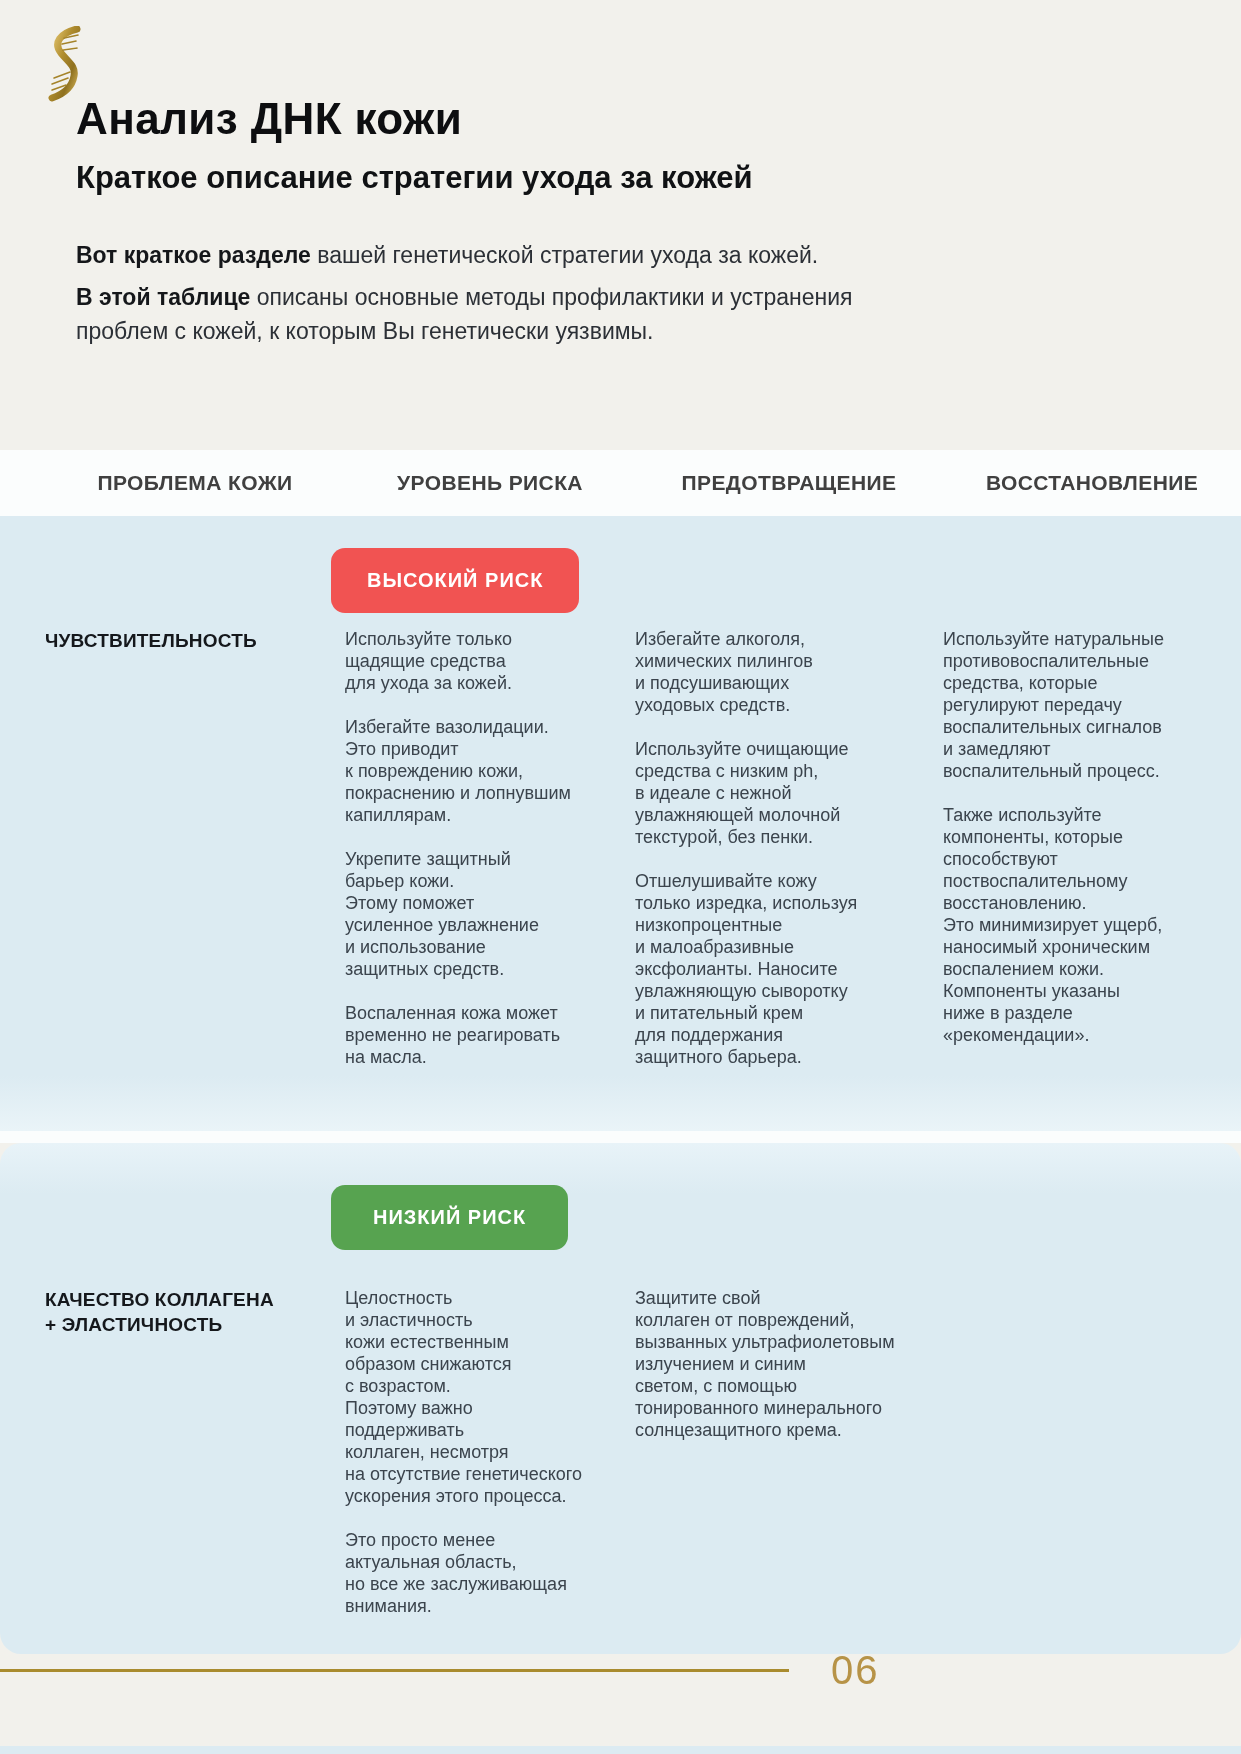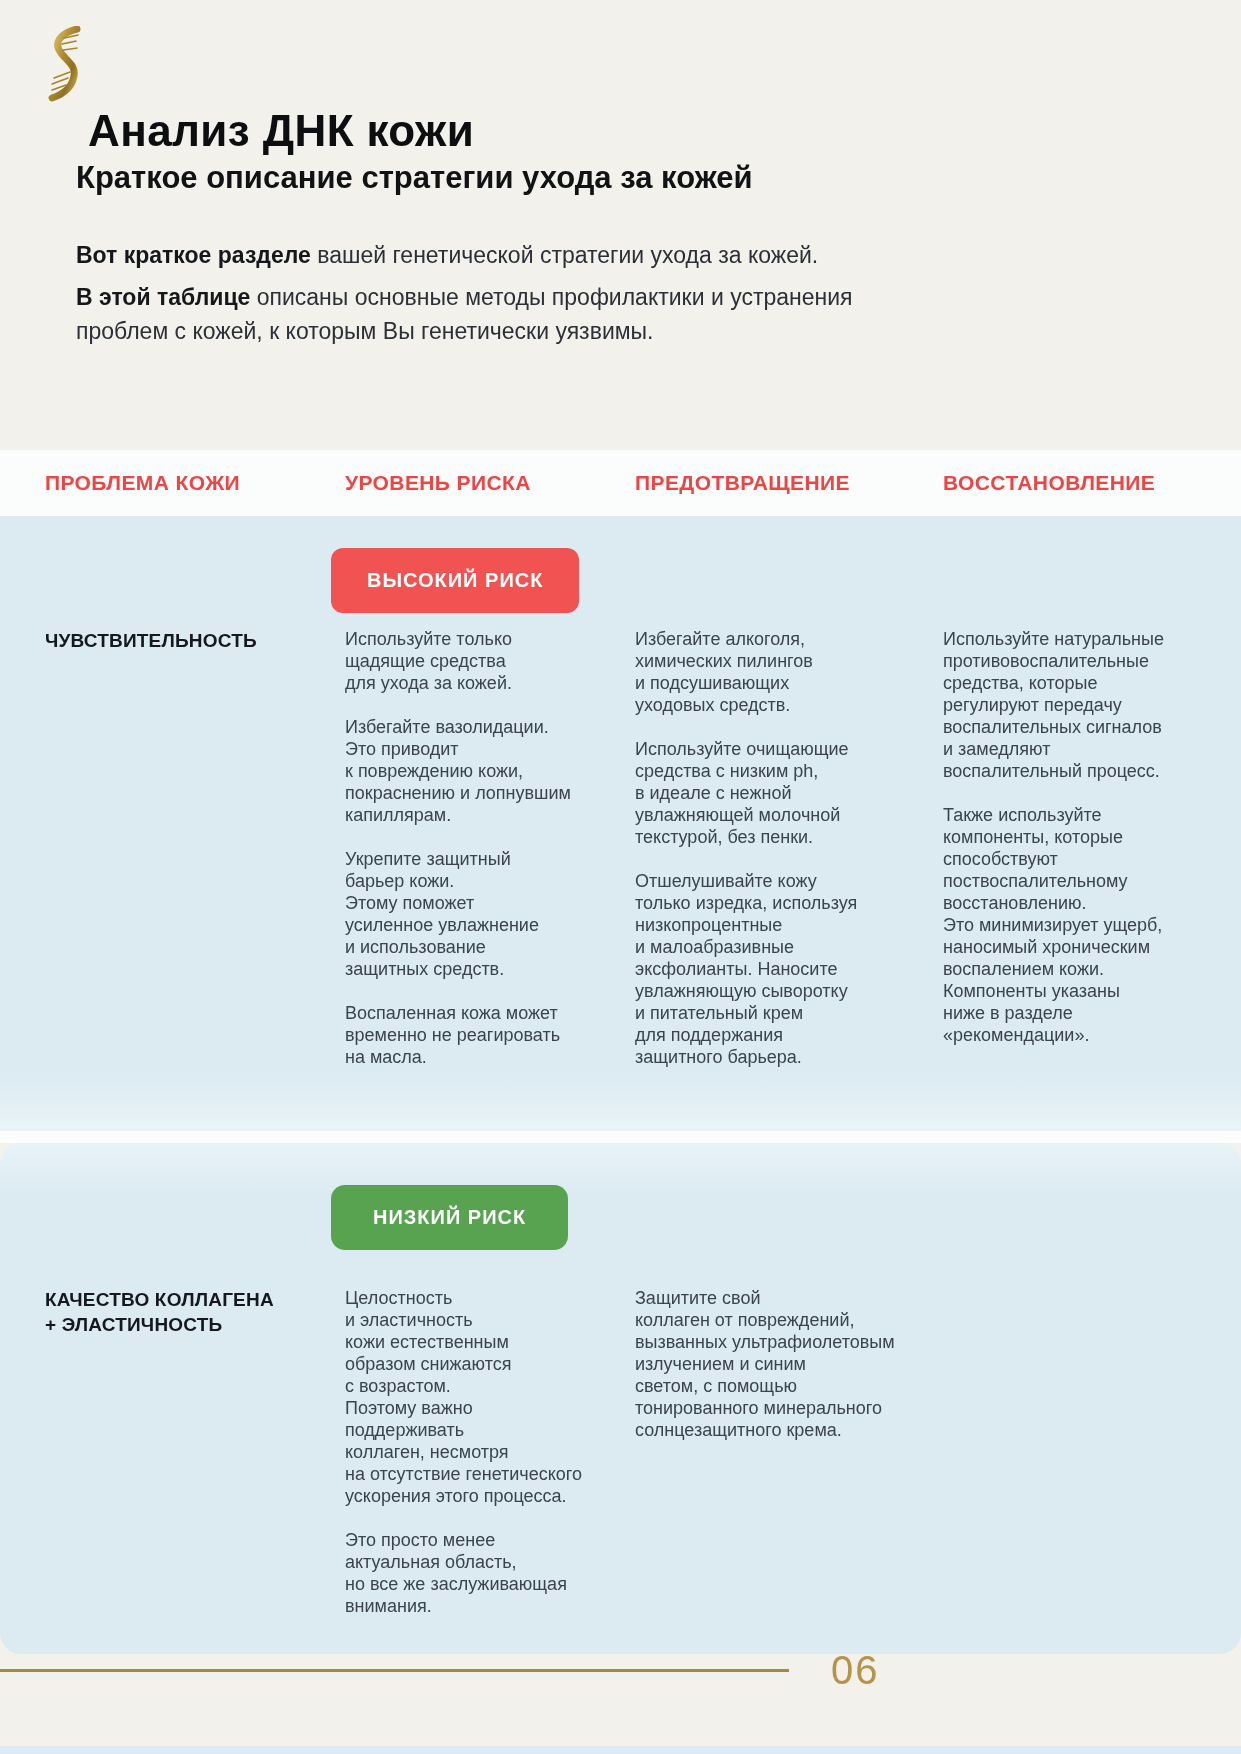--- a/index.html
+++ b/index.html
@@ -3,48 +3,48 @@
 <meta charset="utf-8">
 <style>
   html,body { margin:0; padding:0; background:#e9e8e2; }
   .page {
     position:relative; width:1241px; height:1754px; margin:0 auto;
     background:#f2f1ec; overflow:hidden;
     font-family:"Liberation Sans","DejaVu Sans",sans-serif;
   }
   
   .logo { position:absolute; left:40px; top:26px; width:54px; height:76px; }
-  .title { position:absolute; left:76px; top:94px; margin:12px;
+  .title { position:absolute; left:76px; top:94px; margin:0;
     font-size:44px; font-weight:800; color:#0d0e10; letter-spacing:0.4px; }
   .subtitle { position:absolute; left:76px; top:160px; margin:0;
     font-size:31px; font-weight:700; color:#101214; }
   .intro { position:absolute; left:76px; margin:0;
     font-size:23px; line-height:34px; color:#2c3036; white-space:pre-line; }
   .intro .lead { font-weight:700; color:#15171a; }
   .intro-1 { top:238px; }
   .intro-2 { top:280px; }
   
   .head-band {
     position:absolute; top:450px; left:0; width:100%; height:66px;
     background:#fbfdfd; display:grid; grid-template-columns:300px 290px 308px auto;
     padding-left:45px; box-sizing:border-box; align-items:center;
   }
-  .head-cell { font-size:21px; font-weight:800; color:#ef4444; letter-spacing:0.4px; }
+  .head-cell { font-size:21px; font-weight:800; color:#404040; letter-spacing:0.4px;text-align:center; }
   
   .section { position:absolute; left:0; width:100%; box-sizing:border-box; }
   .section-high { top:516px; height:615px; padding-top:32px;
     background:linear-gradient(180deg,#dcebf2 0%,#dcebf2 91%,#eaf4f8 100%); }
   .section-low { top:1143px; height:511px; padding-top:42px;
     background:linear-gradient(180deg,#e8f3f8 0%,#dcebf2 10%,#dcebf2 100%);border-radius:21px; }
   .mid-gap { position:absolute; top:1131px; left:0; width:100%; height:12px; background:#fbfdfd; }
   .badge {
     display:inline-block; margin-left:331px; padding:21px 36px; border-radius:14px;
     color:#ffffff; font-size:20px; font-weight:800; letter-spacing:1px;
   }
-  .badge-high { background:#f15352;border-radius:12px; }
+  .badge-high { background:#f15352; }
   .badge-low  { background:#57a350; padding:21px 42px; }
   .row-grid {
     display:grid; grid-template-columns:300px 290px 308px auto;
     padding-left:45px; margin-top:15px;
   }
   .section-low .row-grid { margin-top:37px; }
   .problem-label { font-size:19px; font-weight:800; color:#15181c;
     line-height:25px; white-space:pre; letter-spacing:0.2px; }
   .cell { font-size:18px; line-height:22px; color:#3b444d; white-space:pre; }
   

